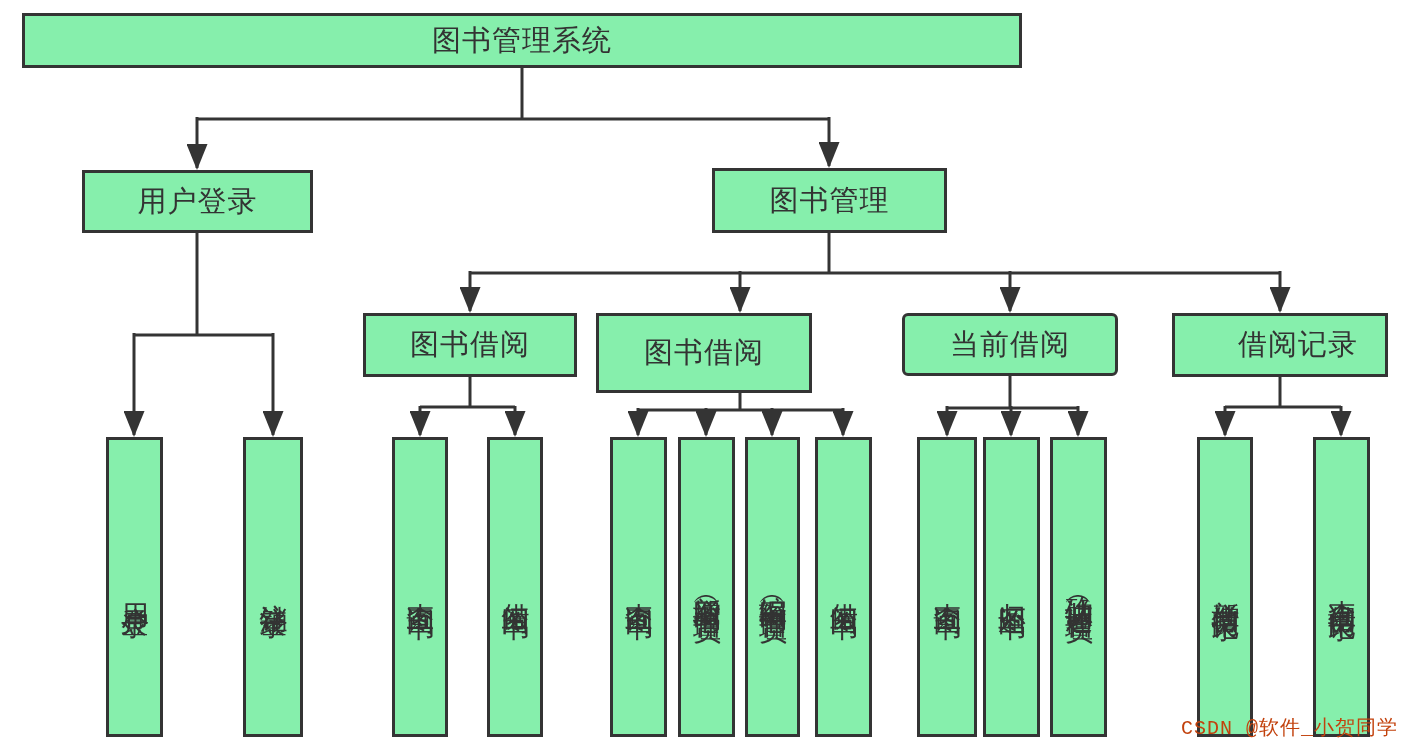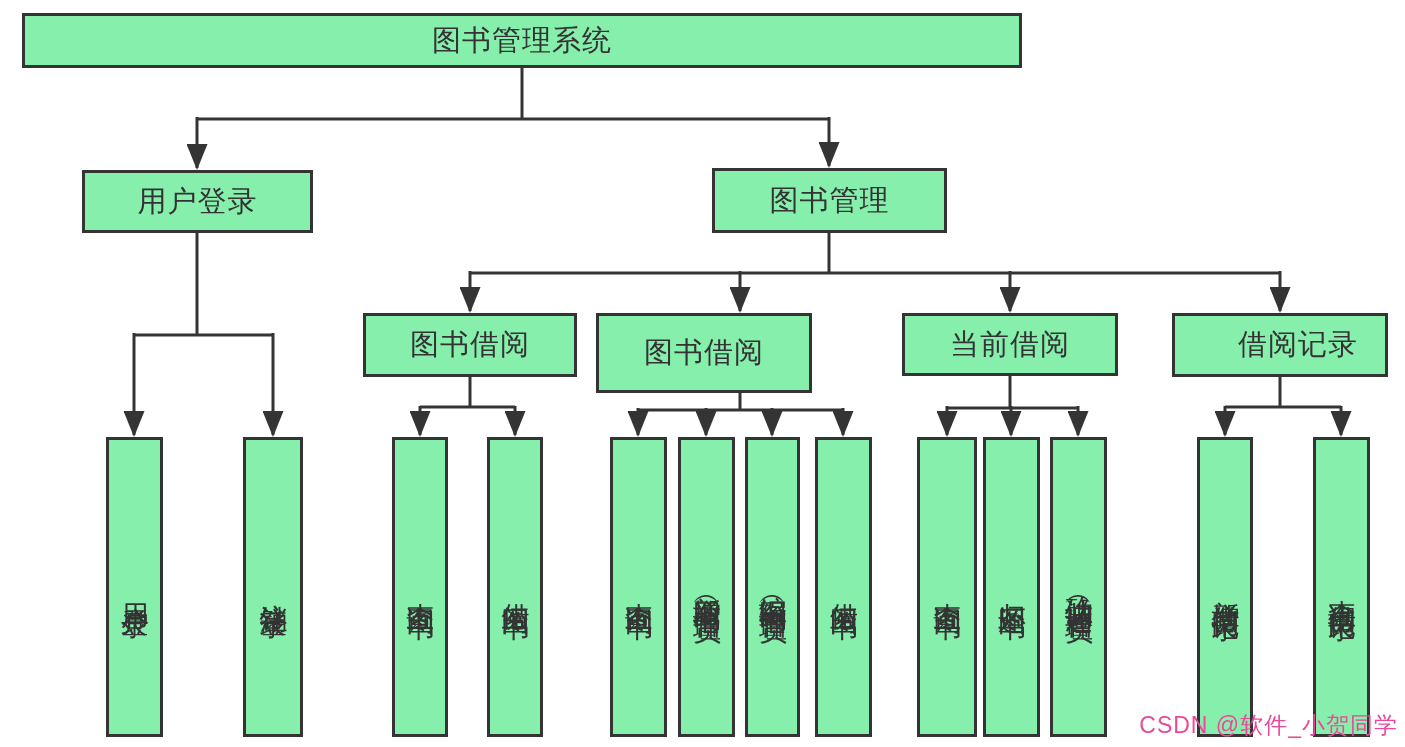--- a/index.html
+++ b/index.html
@@ -45,24 +45,25 @@
     writing-mode: vertical-rl;
     text-orientation: mixed;
     line-height: 1.0;
     letter-spacing: 3px;
     max-height: 288px;
   }
   .watermark {
     position: absolute;
     right: 7px;
     bottom: 6px;
-    font-size: 23px;
-    color: #ec4899;
+    font-size: 20px;
+    color: #c2410c;
     letter-spacing: 1px;
     white-space: nowrap;
+    font-family: Liberation Mono, monospace;
   }
 </style>
 </head>
 <body>
 
 <div id="stage">
 
   <svg id="connectors" viewBox="0 0 1405 747" xmlns="http://www.w3.org/2000/svg">
     <defs>
       <marker id="arrow" viewBox="0 0 26 21" refX="24" refY="10.5" markerWidth="26" markerHeight="21" markerUnits="userSpaceOnUse" orient="auto">
@@ -113,21 +114,21 @@
     </g>
   </svg>
 
   <div class="node h" style="left:22px; top:13px; width:1000px; height:55px;">图书管理系统</div>
 
   <div class="node h" style="left:82px; top:170px; width:231px; height:63px;">用户登录</div>
   <div class="node h" style="left:712px; top:168px; width:235px; height:65px;">图书管理</div>
 
   <div class="node h" style="left:363px; top:313px; width:214px; height:64px;">图书借阅</div>
   <div class="node h" style="left:596px; top:313px; width:216px; height:80px;">图书借阅</div>
-  <div class="node h" style="left:902px; top:313px; width:216px; height:63px;">当前借阅</div>
+  <div class="node h" style="left:902px; top:313px; width:216px; height:63px;border-radius:6px;">当前借阅</div>
   <div class="node h" style="left:1172px; top:313px; width:216px; height:64px;padding-left:36px;">借阅记录</div>
 
   <div class="node v" style="left:106px; top:437px; width:57px; height:300px;">
     <span class="vtext">用户登录</span>
   </div>
   <div class="node v" style="left:243px; top:437px; width:60px; height:300px;">
     <span class="vtext">注销登录</span>
   </div>
 
   <div class="node v" style="left:392px; top:437px; width:56px; height:300px;">

